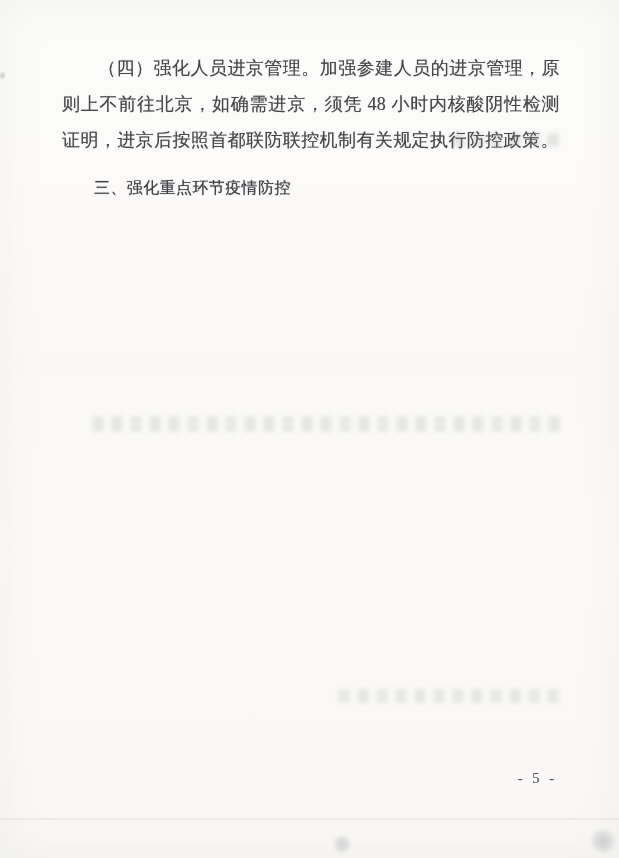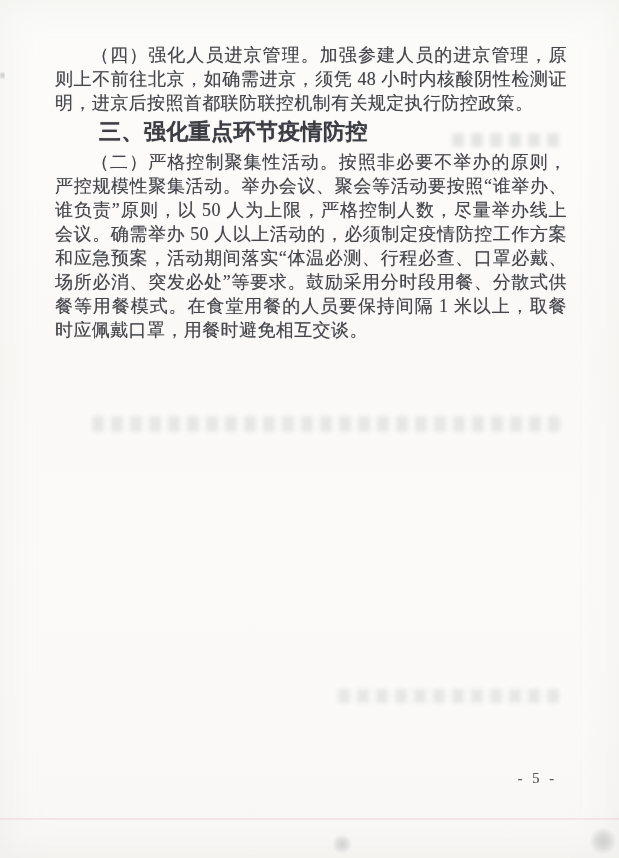--- a/index.html
+++ b/index.html
@@ -20,35 +20,35 @@
     box-shadow: inset 0 0 40px rgba(200,198,192,0.18);
   }
   .content {
     position: absolute;
     left: 50px;
     top: 38px;
     width: 522px;
     color: #45464b;
   }
   .para {
-    margin: 5px;
+    margin: 12px;
     font-size: 18px;
-    line-height: 24px;
+    line-height: 36px;
     text-align: justify;
     text-justify: inter-ideograph;
     text-indent: 2em;
     letter-spacing: 0.4px;
     color: #45464b;
     text-shadow: 0 0 0.7px rgba(80,80,88,0.55);
   }
   .para.gap { margin-top: 6px; }
   .heading {
-    font-weight: bold;
+    font-weight: normal;
     color: #3c3d43;
-    font-size: 22px;
+    font-size: 16px;
     text-shadow: 0 0 0.9px rgba(55,56,62,0.65);
   }
   .page-number {
     position: absolute;
     right: 62px;
     top: 770px;
     font-size: 14.5px;
     letter-spacing: 3px;
     color: #54555a;
     text-shadow: 0 0 0.6px rgba(80,80,88,0.5);
@@ -84,21 +84,20 @@
   .speckle-3 { left: 0px;   top: 70px;  width: 5px;  height: 11px; opacity: 0.6; }
 </style>
 </head>
 <body>
 
 <div class="page">
 
   <div class="content">
     <p class="para">（四）强化人员进京管理。加强参建人员的进京管理，原则上不前往北京，如确需进京，须凭 48 小时内核酸阴性检测证明，进京后按照首都联防联控机制有关规定执行防控政策。</p>
     <p class="para heading">三、强化重点环节疫情防控</p>
-    <p class="para gap">（二）严格控制聚集性活动。按照非必要不举办的原则，严控规模性聚集活动。举办会议、聚会等活动要按照“谁举办、谁负责”原则，以 50 人为上限，严格控制人数，尽量举办线上会议。确需举办 50 人以上活动的，必须制定疫情防控工作方案和应急预案，活动期间落实“体温必测、行程必查、口罩必戴、场所必消、突发必处”等要求。鼓励采用分时段用餐、分散式供餐等用餐模式。在食堂用餐的人员要保持间隔 1 米以上，取餐时应佩戴口罩，用餐时避免相互交谈。</p>
   </div>
 
   <div class="page-number">- 5 -</div>
 
   <div class="bleed bleed-1"></div>
   <div class="bleed bleed-2"></div>
   <div class="bleed bleed-3"></div>
   <div class="scanline"></div>
   <div class="speckle speckle-1"></div>
   <div class="speckle speckle-2"></div>

